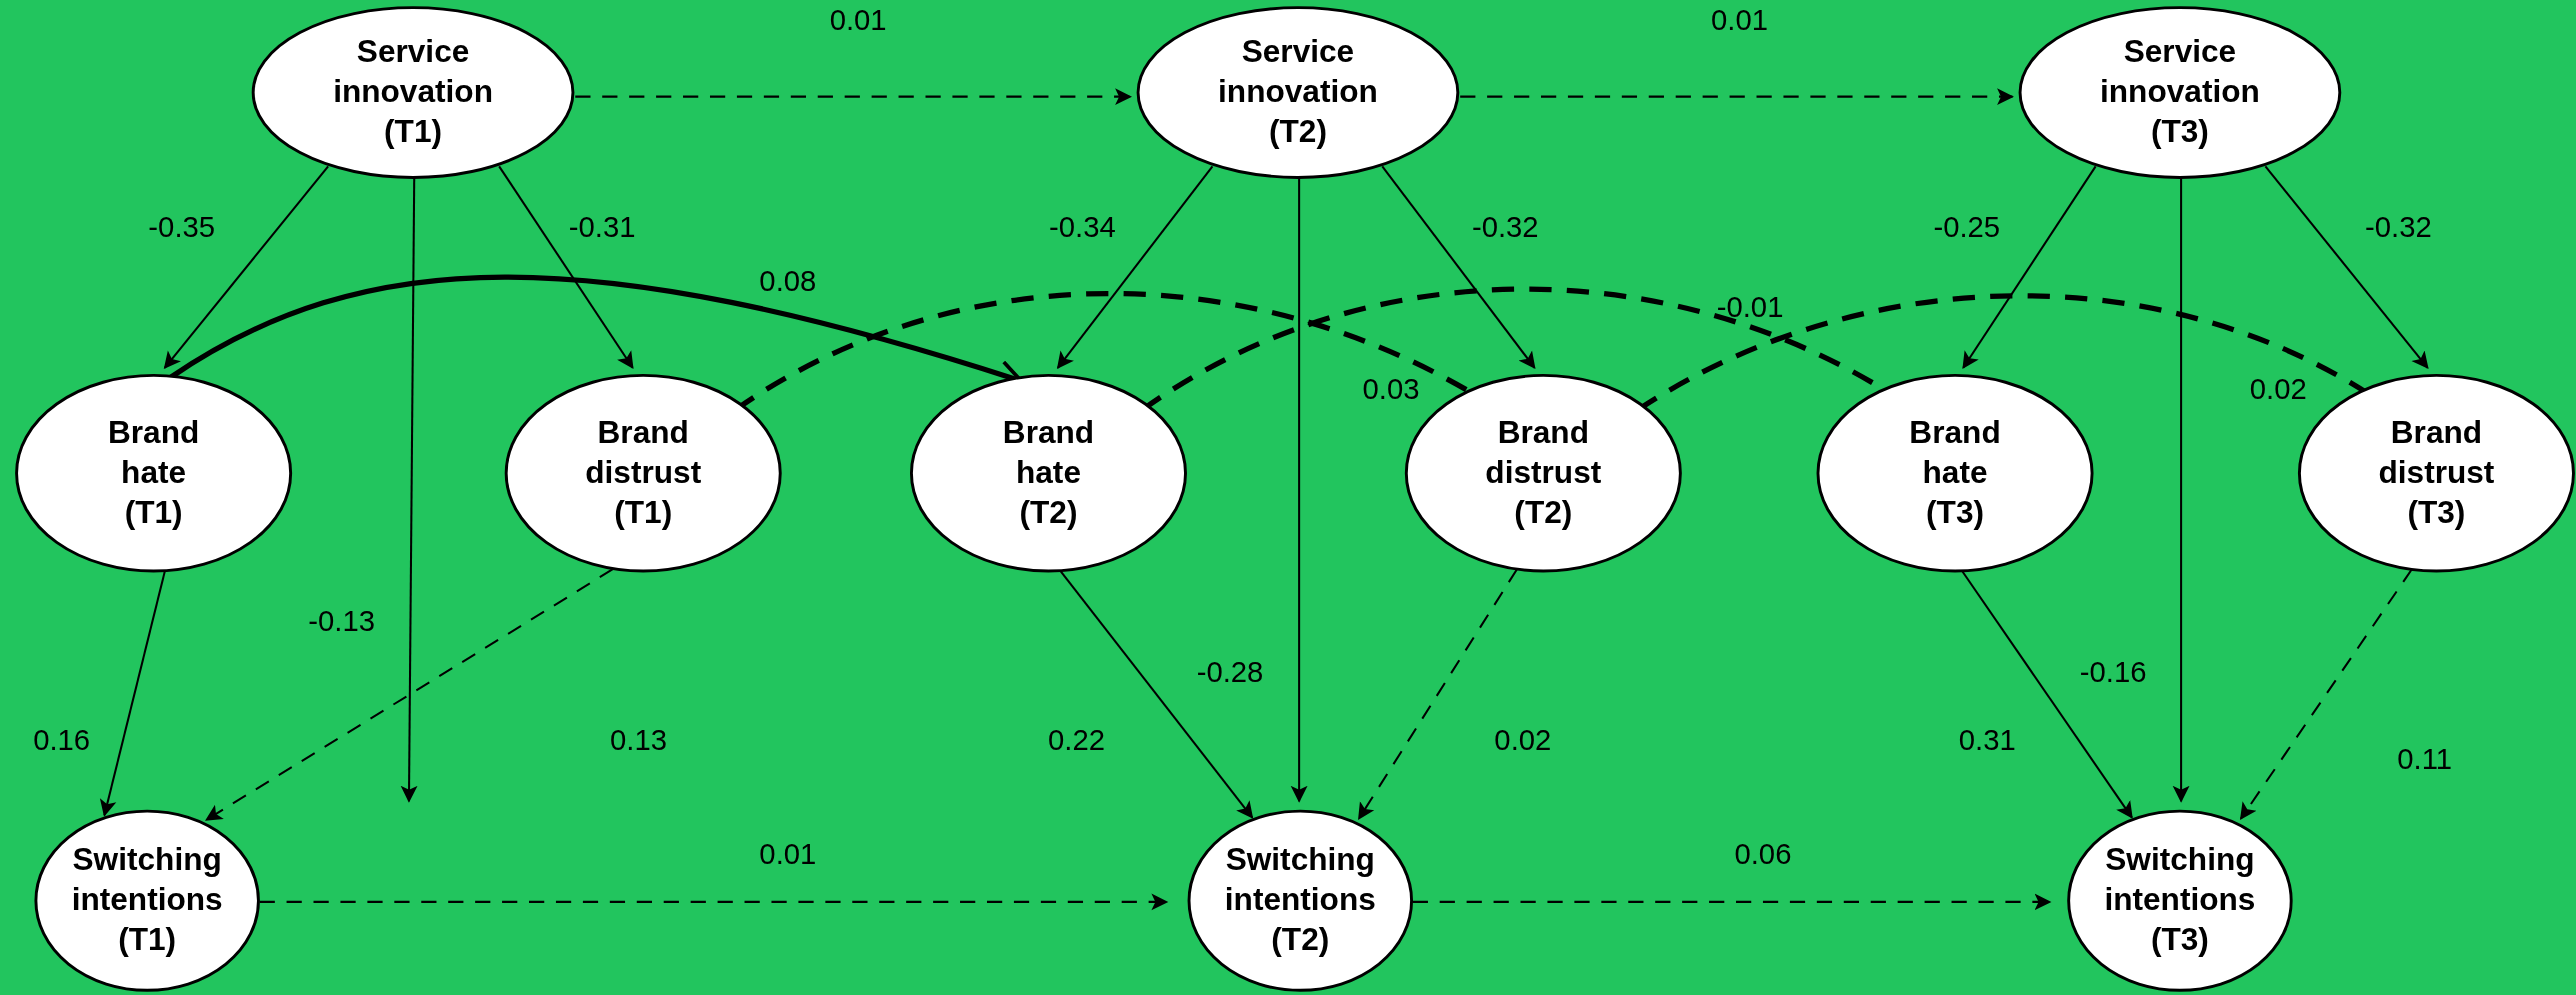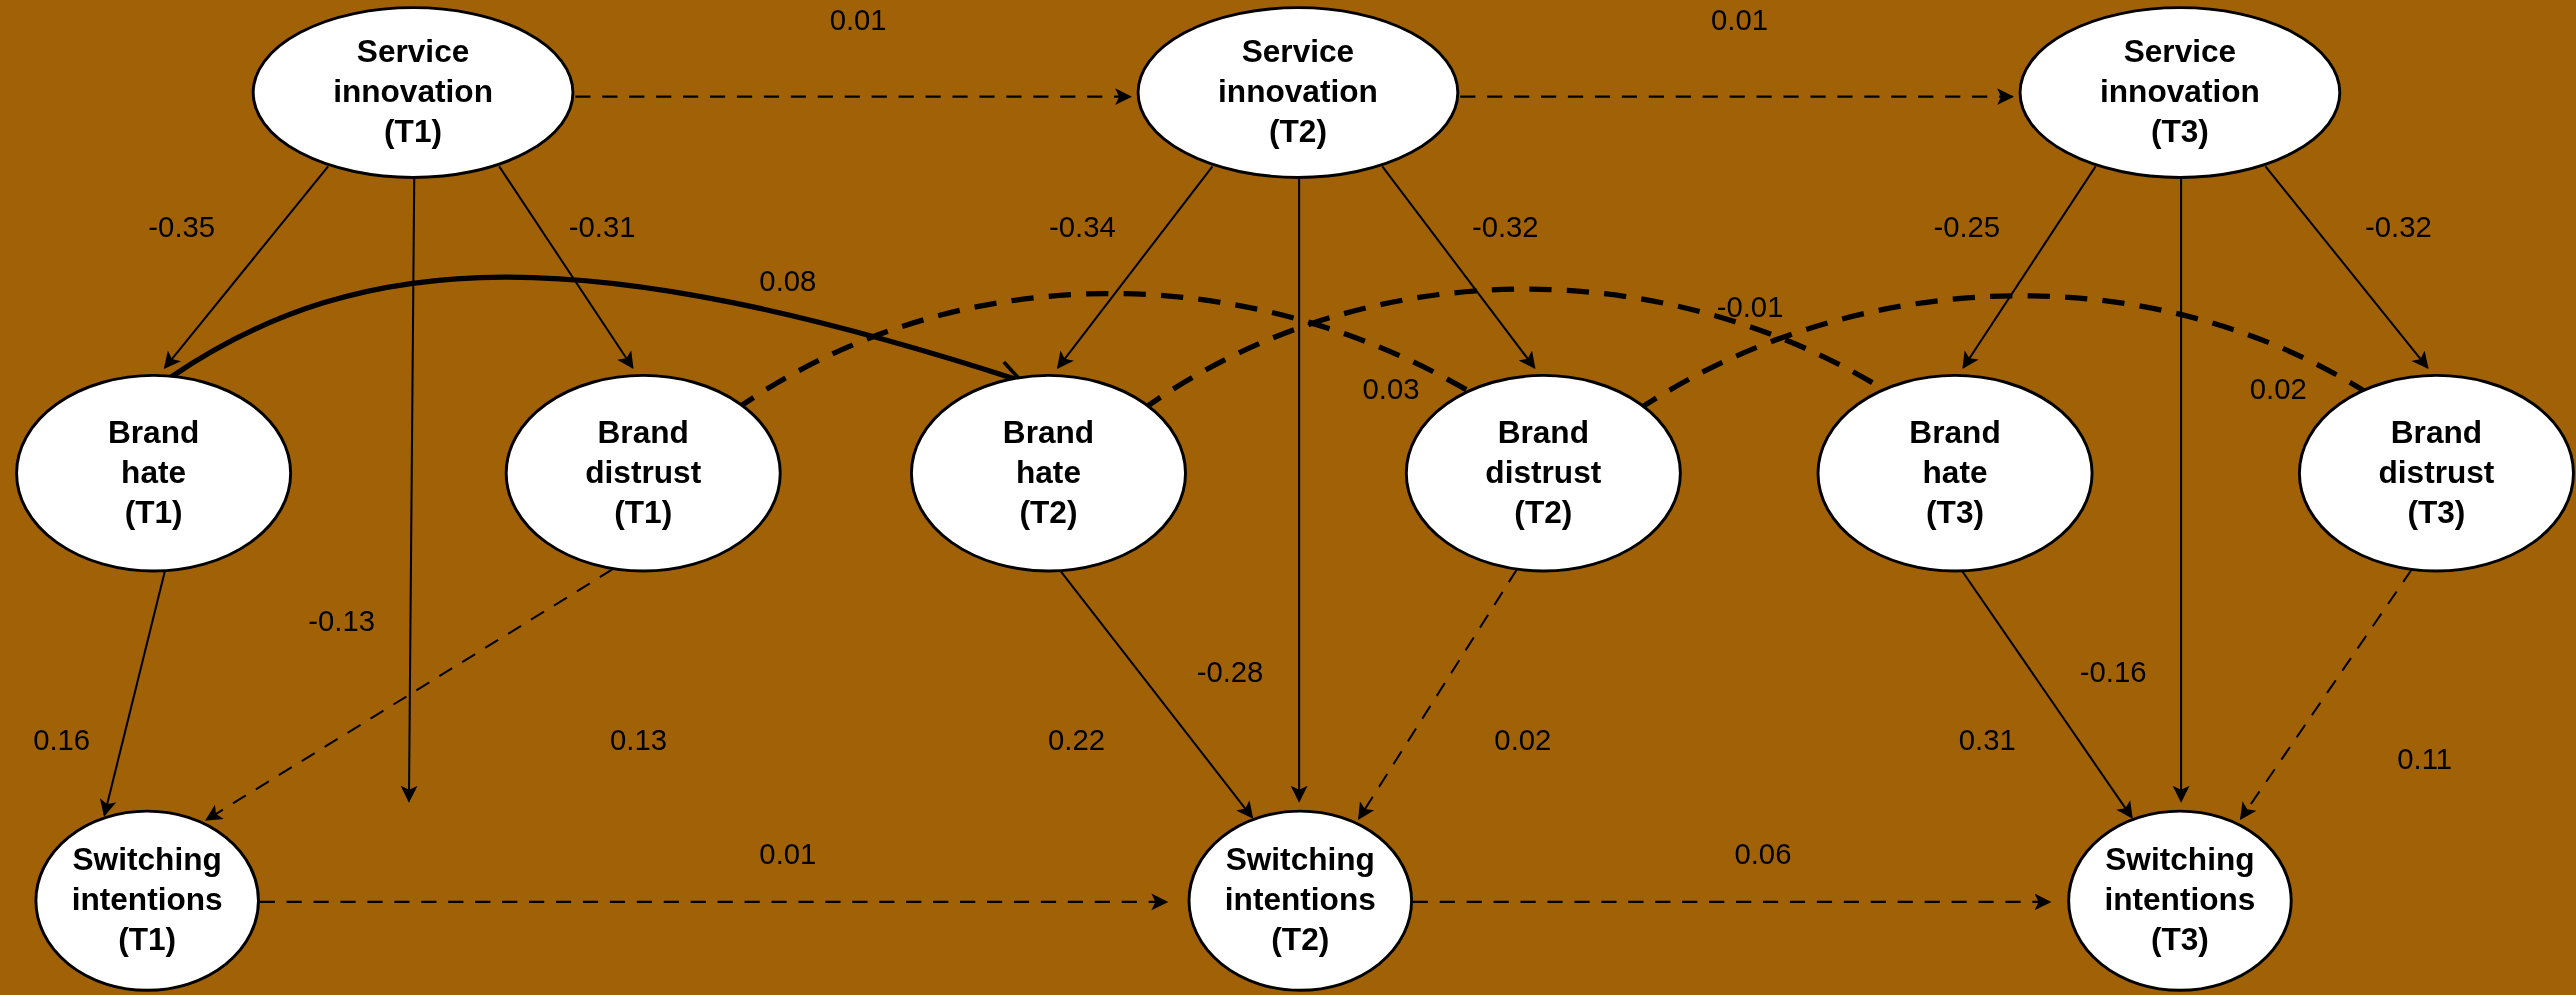--- a/index.html
+++ b/index.html
@@ -8,21 +8,21 @@
     padding: 0;
     background: #ffffff;
   }
   body {
     font-family: "Liberation Sans", sans-serif;
   }
   #diagram-root {
     position: relative;
     width: 2576px;
     height: 995px;
-    background: #a16207;
+    background: #22c55e;
     overflow: hidden;
   }
   svg#path-diagram {
     display: block;
     width: 2576px;
     height: 995px;
   }
   .node-ellipse {
     fill: #ffffff;
     stroke: #000000;

